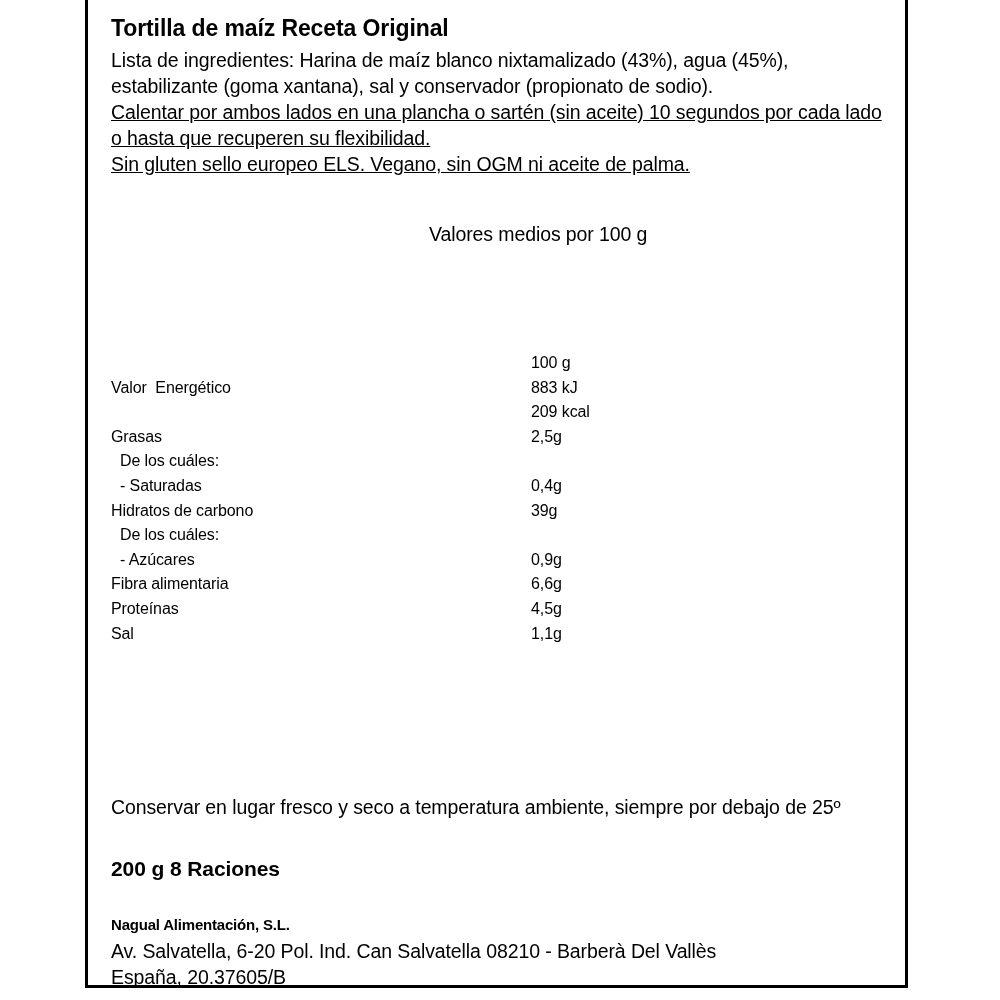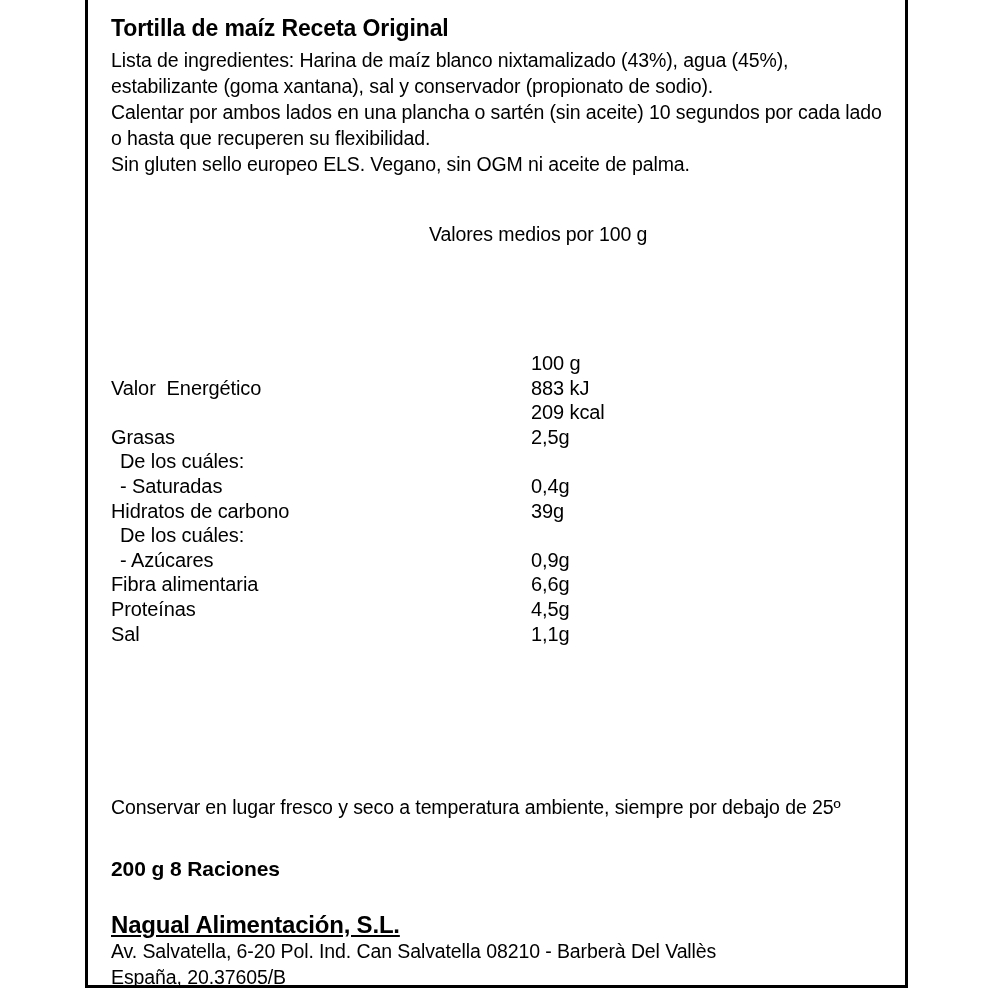--- a/index.html
+++ b/index.html
@@ -43,40 +43,41 @@
 
   .para {
     font-size: 19.5px;
     line-height: 26px;
     margin: 0;
     letter-spacing: -0.1px;
   }
 
   .para.block-gap {
     margin-top: 0px;
+    text-decoration: underline;
   }
 
   
   .nutri-heading {
     font-size: 19.5px;
     line-height: 26px;
     margin: 0;
     padding-left: 318px;
     letter-spacing: -0.1px;
   }
 
   .nutri-table {
     margin: 0;
     padding: 0;
     border-collapse: collapse;
     width: 100%;
     table-layout: fixed;
   }
   .nutri-table td {
-    font-size: 20px;
+    font-size: 16px;
     line-height: 24.6px;
     padding: 0;
     vertical-align: top;
     letter-spacing: -0.1px;
     white-space: pre;
   }
   .col-name { width: 420px; }
   .col-val  { width: 357px; }
 
   .ind1 { padding-left: 9px !important; }
@@ -84,26 +85,25 @@
 
   .bold-line {
     font-size: 21px;
     font-weight: bold;
     line-height: 26px;
     margin: 0;
     letter-spacing: -0.1px;
   }
 
   .company {
-    font-size: 24px;
+    font-size: 15px;
     font-weight: bold;
     line-height: 26px;
     margin: 0;
     letter-spacing: -0.2px;
-    text-decoration: underline;
   }
 
   .gap-lg   { height: 44px; }
   .gap-md   { height: 30px; }
   .gap-xl   { height: 104px; }
   .gap-xxl  { height: 58px; }
 </style>
 </head>
 <body>
 

